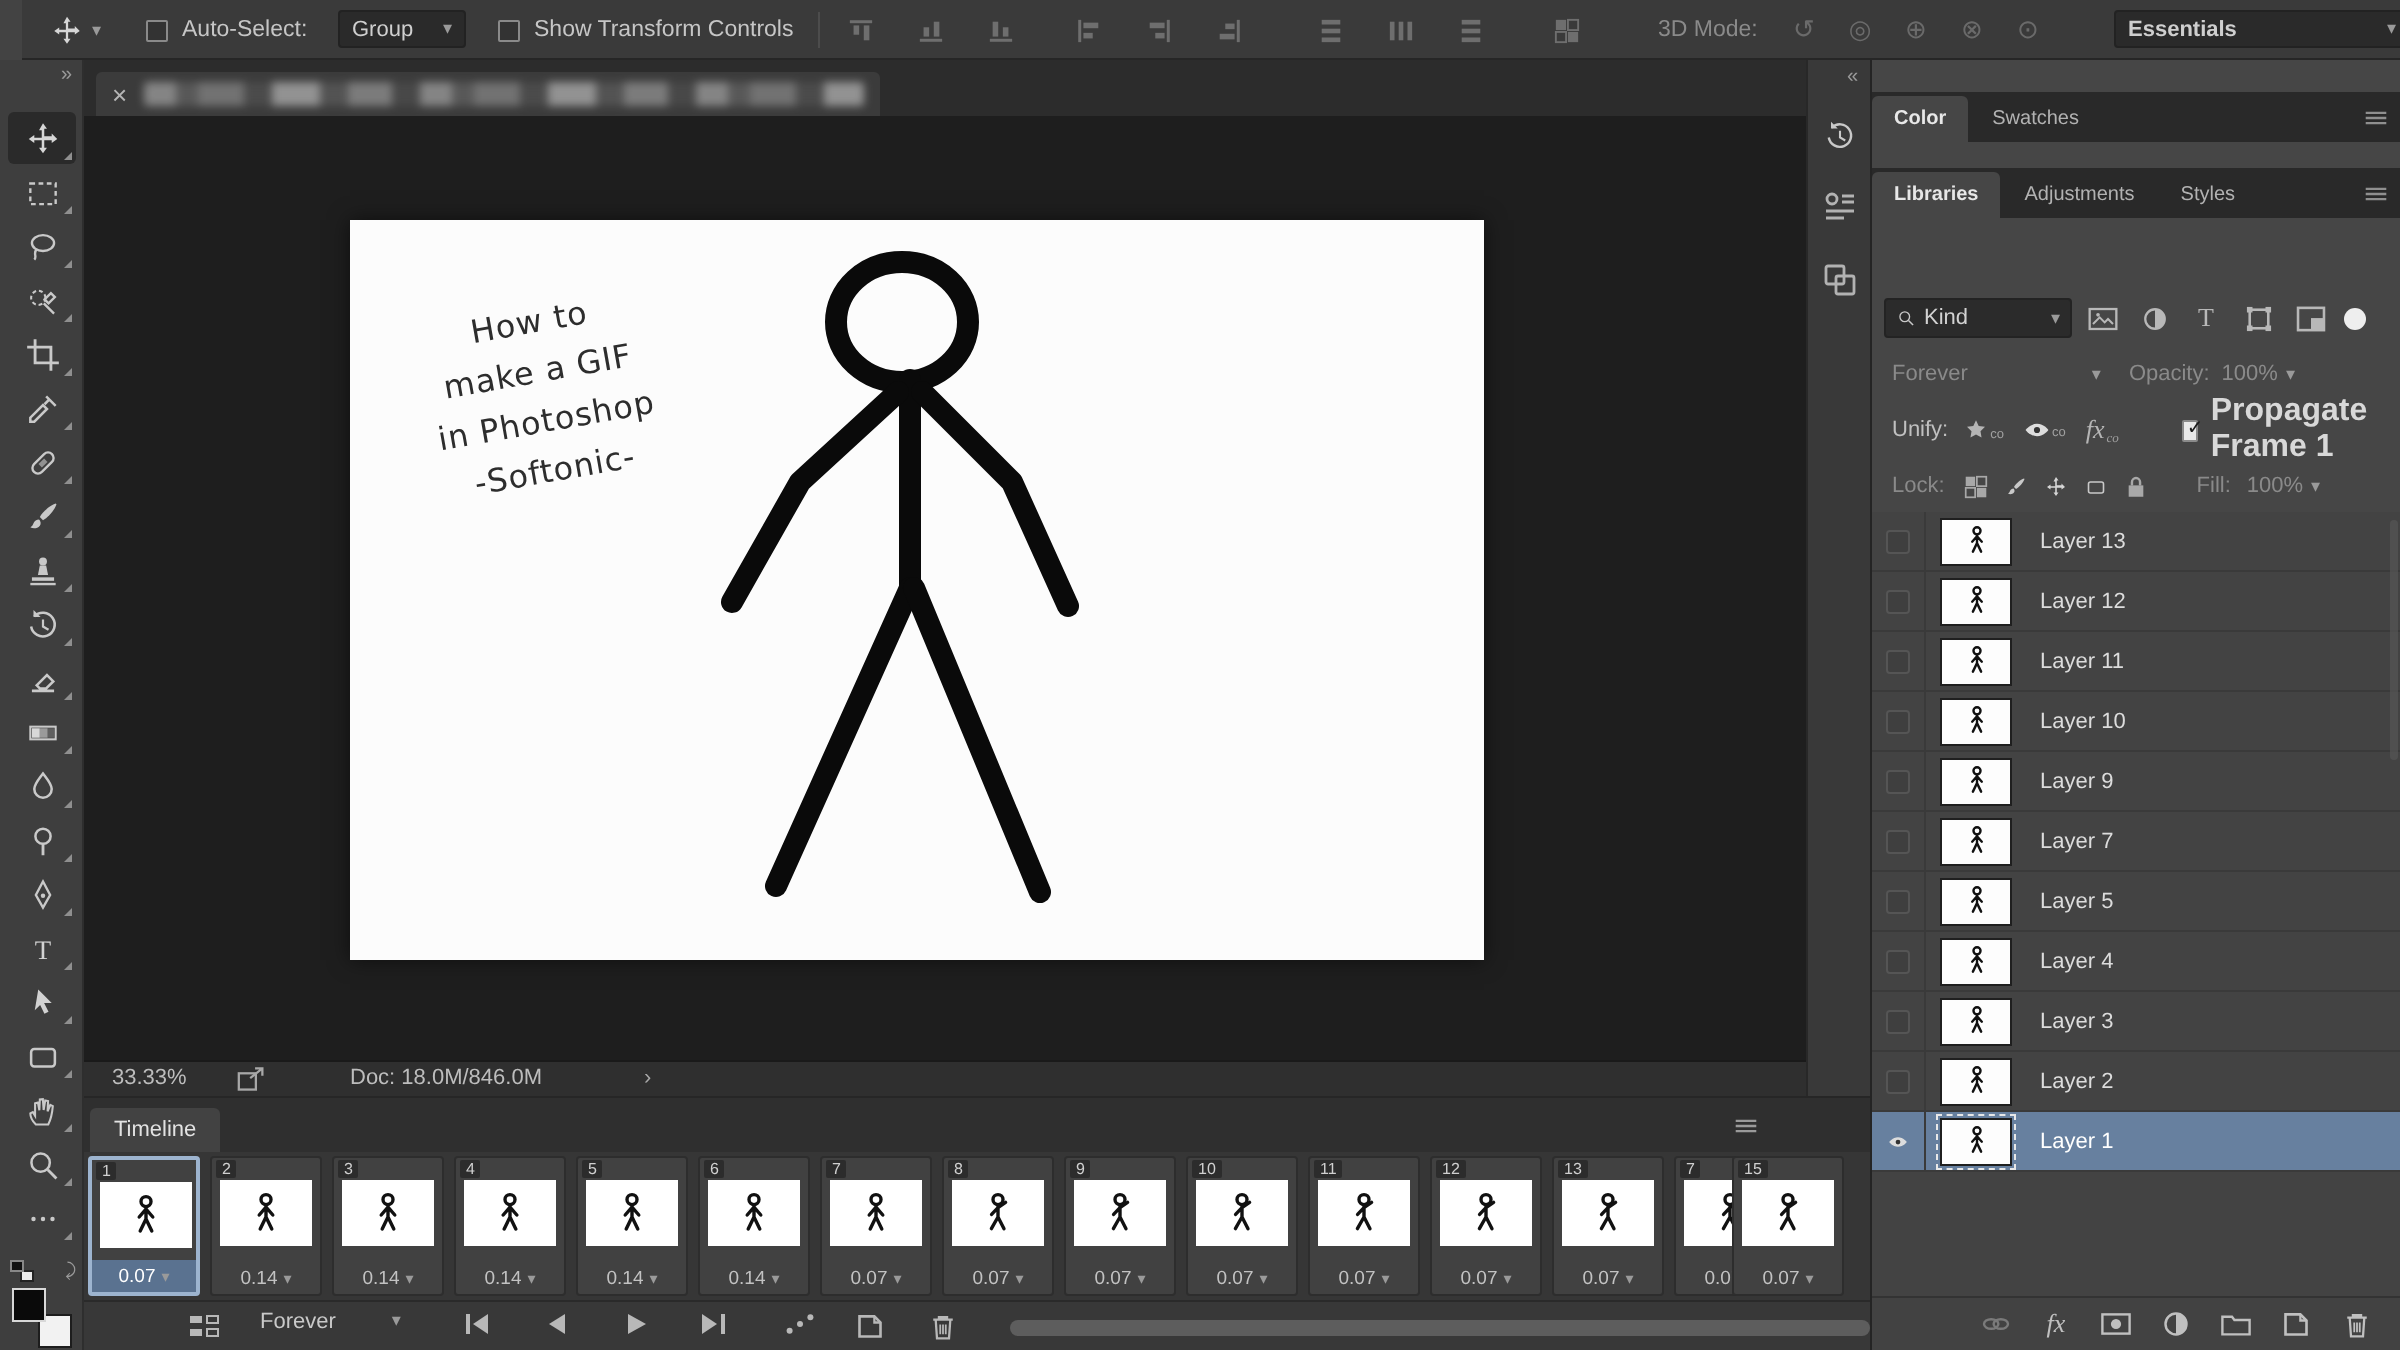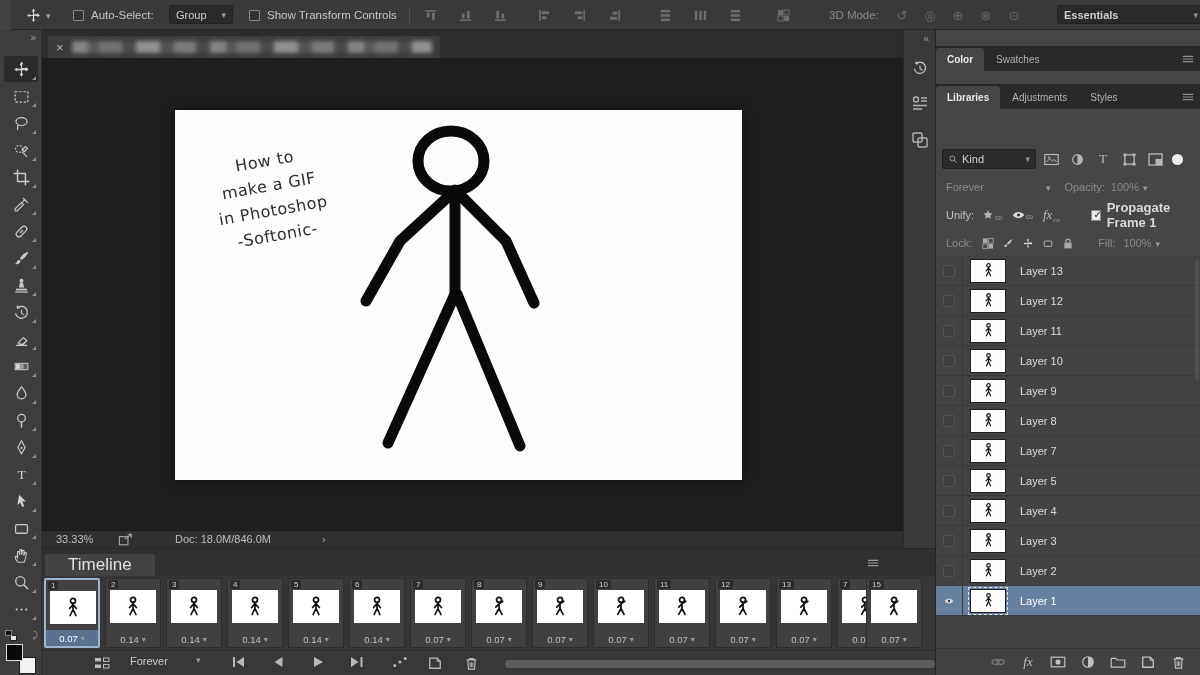--- a/index.html
+++ b/index.html
@@ -52,21 +52,21 @@
     color:#2d2d2d; font-size:16px; line-height:25px; letter-spacing:.5px; font-family:"DejaVu Sans",sans-serif; }
   #stickfigure { position:absolute; left:0; top:0; width:567px; height:370px; }
 
   
   #statusbar { position:absolute; left:42px; top:530px; width:861px; height:18px; background:#2f2f2f; border-top:1px solid #1a1a1a; color:#bdbdbd; }
   #statusbar span { position:absolute; top:2px; font-size:11px; }
 
   
   #timeline { position:absolute; left:42px; top:548px; width:893px; height:127px; background:#363636; border-top:1px solid #262626; overflow:hidden; }
   #tl-header { position:absolute; left:0; top:0; width:893px; height:27px; background:#2f2f2f; }
-  #tl-tab { position:absolute; left:3px; top:5px; height:22px; padding:0 23px; background:#424242; border-radius:3px 3px 0 0; display:flex; align-items:center; color:#e2e2e2; font-size:17px; }
+  #tl-tab { position:absolute; left:3px; top:5px; height:22px; padding:0 12px; background:#424242; border-radius:3px 3px 0 0; display:flex; align-items:center; color:#e2e2e2; font-size:11px; }
   #tl-menu { position:absolute; right:55px; top:8px; width:14px; height:12px; color:#9a9a9a; }
   #frames { position:absolute; left:0; top:27px; width:893px; height:74px; }
   .frame { position:absolute; top:2px; width:56px; height:70px; background:#414141; border:1px solid #2d2d2d; border-radius:2px; }
   .frame.selected { border:2px solid #9db4cf; }
   .fnum { position:absolute; left:2px; top:1px; font-size:8px; color:#d0d0d0; background:#2c2c2c; padding:0 3px; border-radius:1px; }
   .fthumb { position:absolute; left:4px; top:11px; width:46px; height:33px; background:#fff; display:flex; align-items:center; justify-content:center; }
   .fthumb svg { width:24px; height:24px; }
   .fdelay { position:absolute; left:0; bottom:0; width:100%; height:16px; display:flex; align-items:center; justify-content:center; color:#c2c2c2; font-size:9.5px; }
   .fdelay::after { content:"▾"; font-size:8px; margin-left:3px; color:#9a9a9a; }
   .frame.selected .fdelay { background:#5a7290; color:#fff; }
@@ -902,21 +902,21 @@
             <use href="#s-pin"></use>
           </svg>
         </span>
       <span class="unify-ico">
           <svg width="13" height="10" viewBox="0 0 16 12">
             <use href="#s-eye"></use>
           </svg>
         </span>
       <span class="unify-ico fx-txt">fx</span>
       <span class="cb checked" style="margin-left:22px"></span>
-      <span style="margin-left:6px;color:#d8d8d8;font-weight:bold;font-size:13px">Propagate Frame 1</span>
+      <span style="margin-left:6px;color:#d8d8d8;font-weight:bold;font-size:16px">Propagate Frame 1</span>
     </div>
 
     <div class="rp-row" style="top:200px">
       <span class="gray" style="margin-left:10px">Lock:</span>
       <span class="lock-ico" style="margin-left:6px">
           <svg viewBox="0 0 14 14">
             <use href="#s-checker"></use>
           </svg>
         </span>
       <span class="lock-ico">
@@ -1003,33 +1003,20 @@
             <span class="eyebox">
               
             </span>
           </span>
           <span class="lthumb">
             <svg viewBox="0 0 24 24">
               <use href="#fig-stand"></use>
             </svg>
           </span>
           <span class="lname">Layer 9</span>
-        </div>
-        <div class="layer-row">
-          <span class="eyecell">
-            <span class="eyebox">
-              
-            </span>
-          </span>
-          <span class="lthumb">
-            <svg viewBox="0 0 24 24">
-              <use href="#fig-stand"></use>
-            </svg>
-          </span>
-          <span class="lname">Layer 8</span>
         </div>
         <div class="layer-row">
           <span class="eyecell">
             <span class="eyebox">
               
             </span>
           </span>
           <span class="lthumb">
             <svg viewBox="0 0 24 24">
               <use href="#fig-stand"></use>

